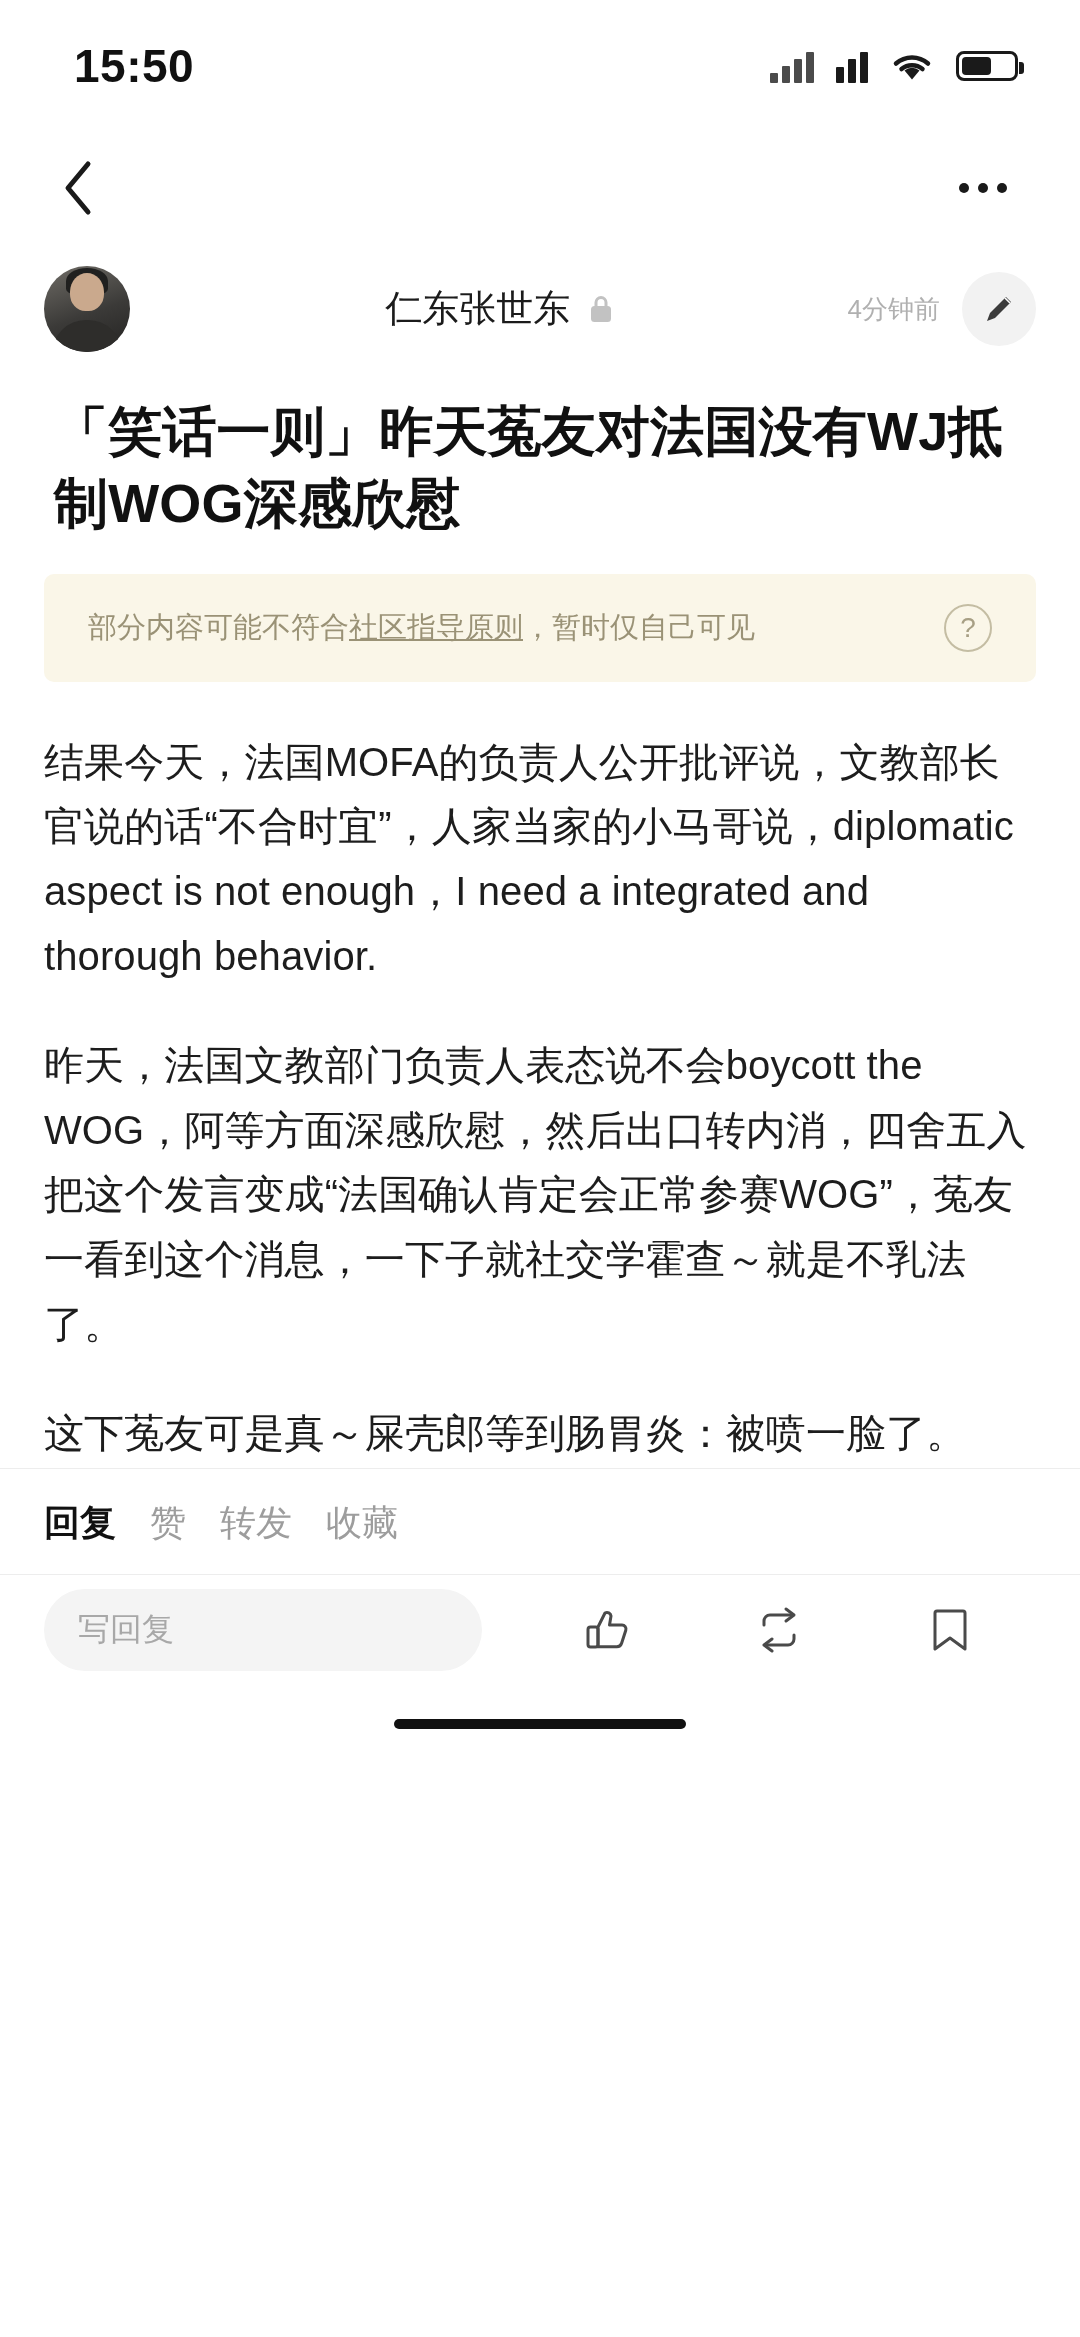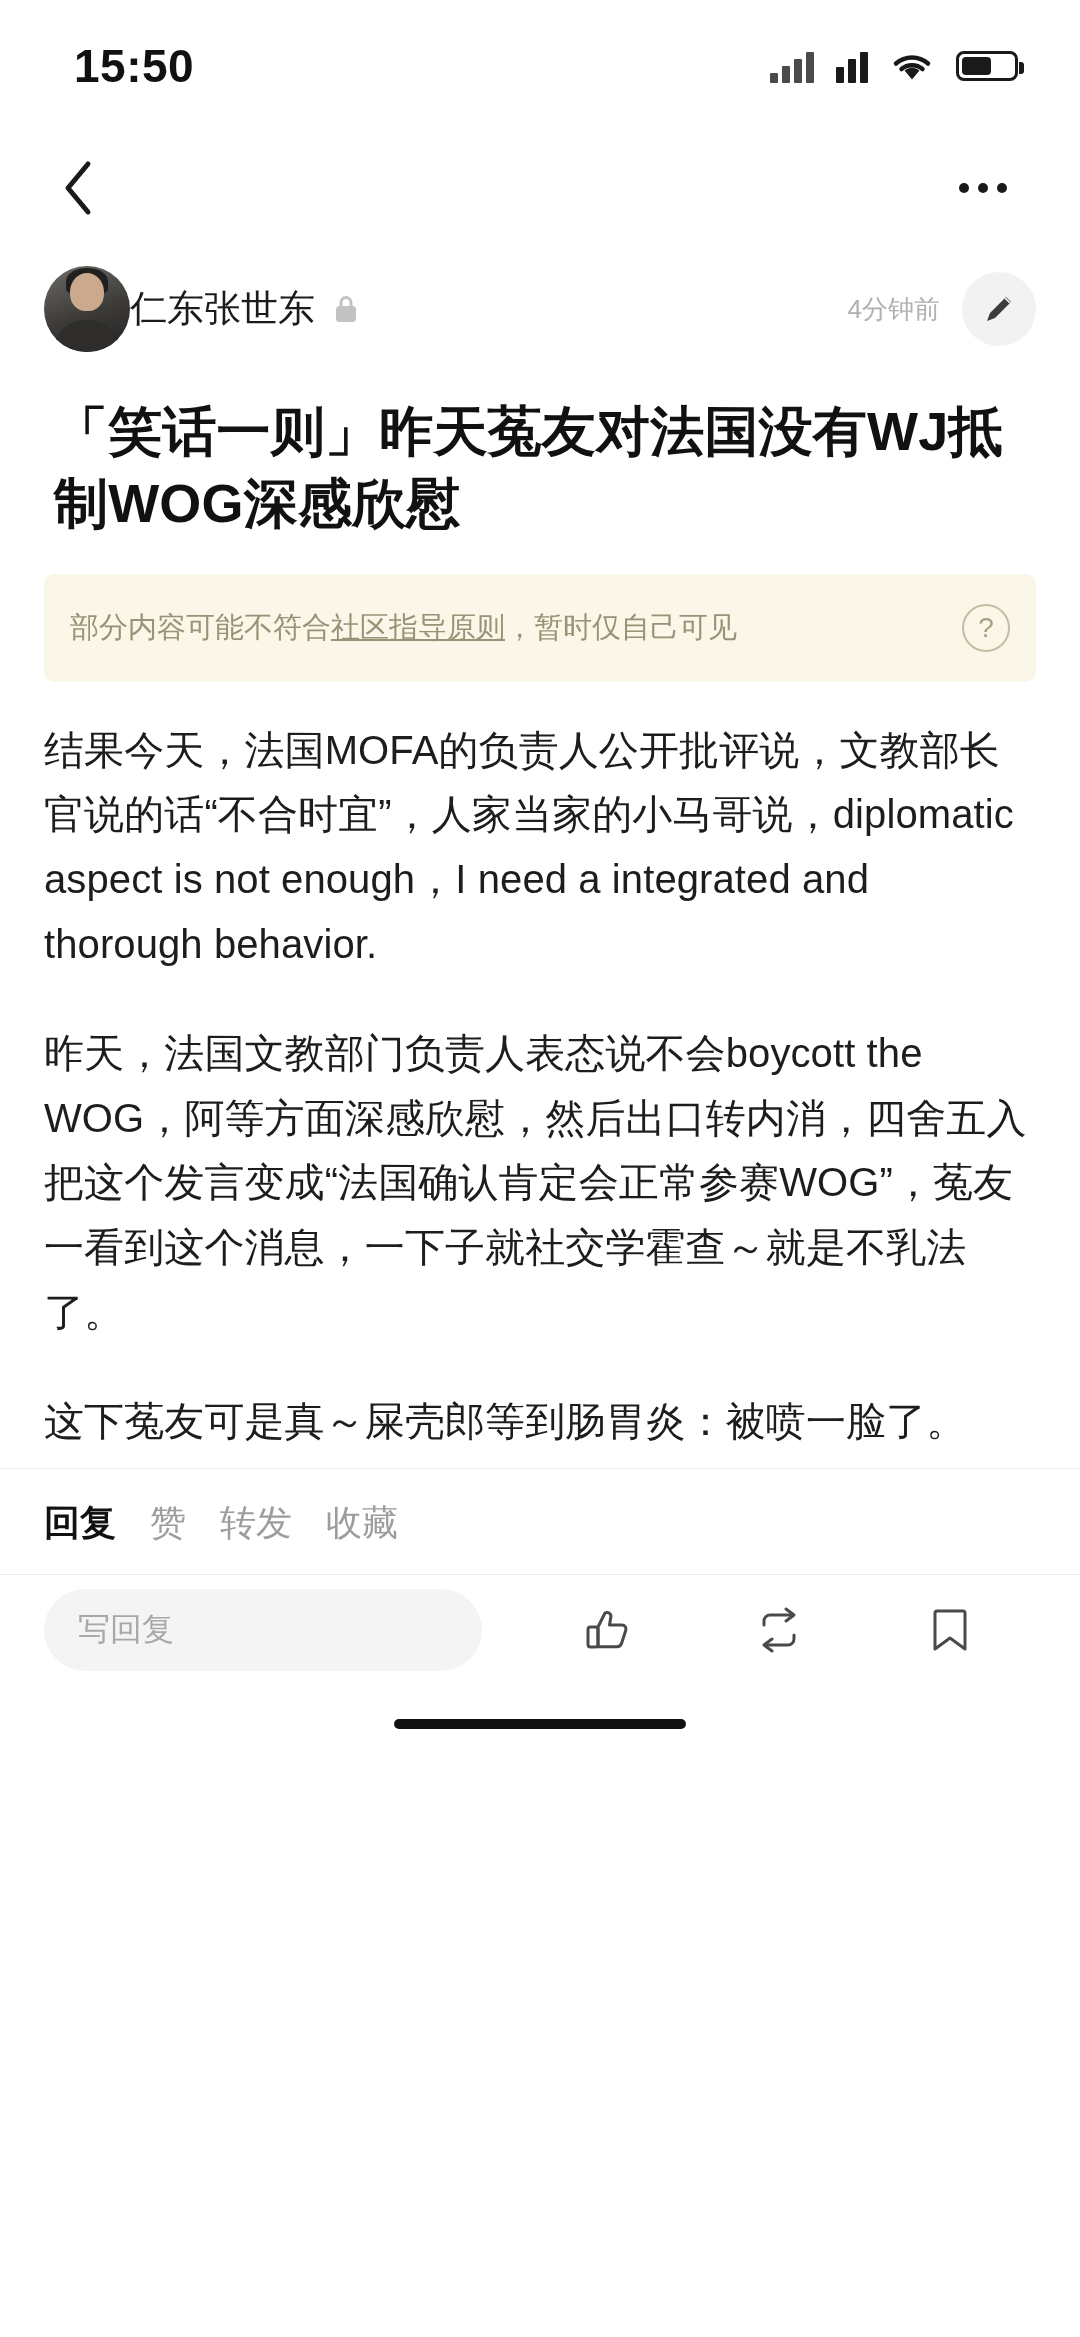--- a/index.html
+++ b/index.html
@@ -143,22 +143,23 @@
   }
   .avatar .body {
     position: absolute;
     left: 50%; bottom: -6px;
     transform: translateX(-50%);
     width: 70px; height: 38px;
     border-radius: 34px 34px 0 0;
     background: #2e2d2b;
   }
   .author-meta {
-    display: flex;
-    flex-direction: column;
+    margin-left: 22px;
+    display: flex;
+    flex-direction: row;
     justify-content: center;
     gap: 6px;
     flex: 1 1 auto;
   }
   .author-name-line {
     display: flex;
     align-items: center;
     gap: 18px;
   }
   .author-name {
@@ -189,26 +190,26 @@
     line-height: 1.33;
     font-weight: 700;
     color: #111111;
     letter-spacing: 0.2px;
     margin: 26px 0 34px 10px;
   }
 
   .notice {
     background: #faf6e8;
     border-radius: 10px;
-    padding: 30px 26px;
+    padding: 30px 44px;
     display: flex;
     align-items: center;
     justify-content: space-between;
     gap: 14px;
-    margin-bottom: 36px;
+    margin-bottom: 48px;
   }
   .notice-text {
     font-size: 29px;
     color: #9a9276;
     line-height: 1.4;
   }
   .notice-text u { text-decoration: underline; }
   .notice-help {
     flex: 0 0 48px;
     width: 48px; height: 48px;

